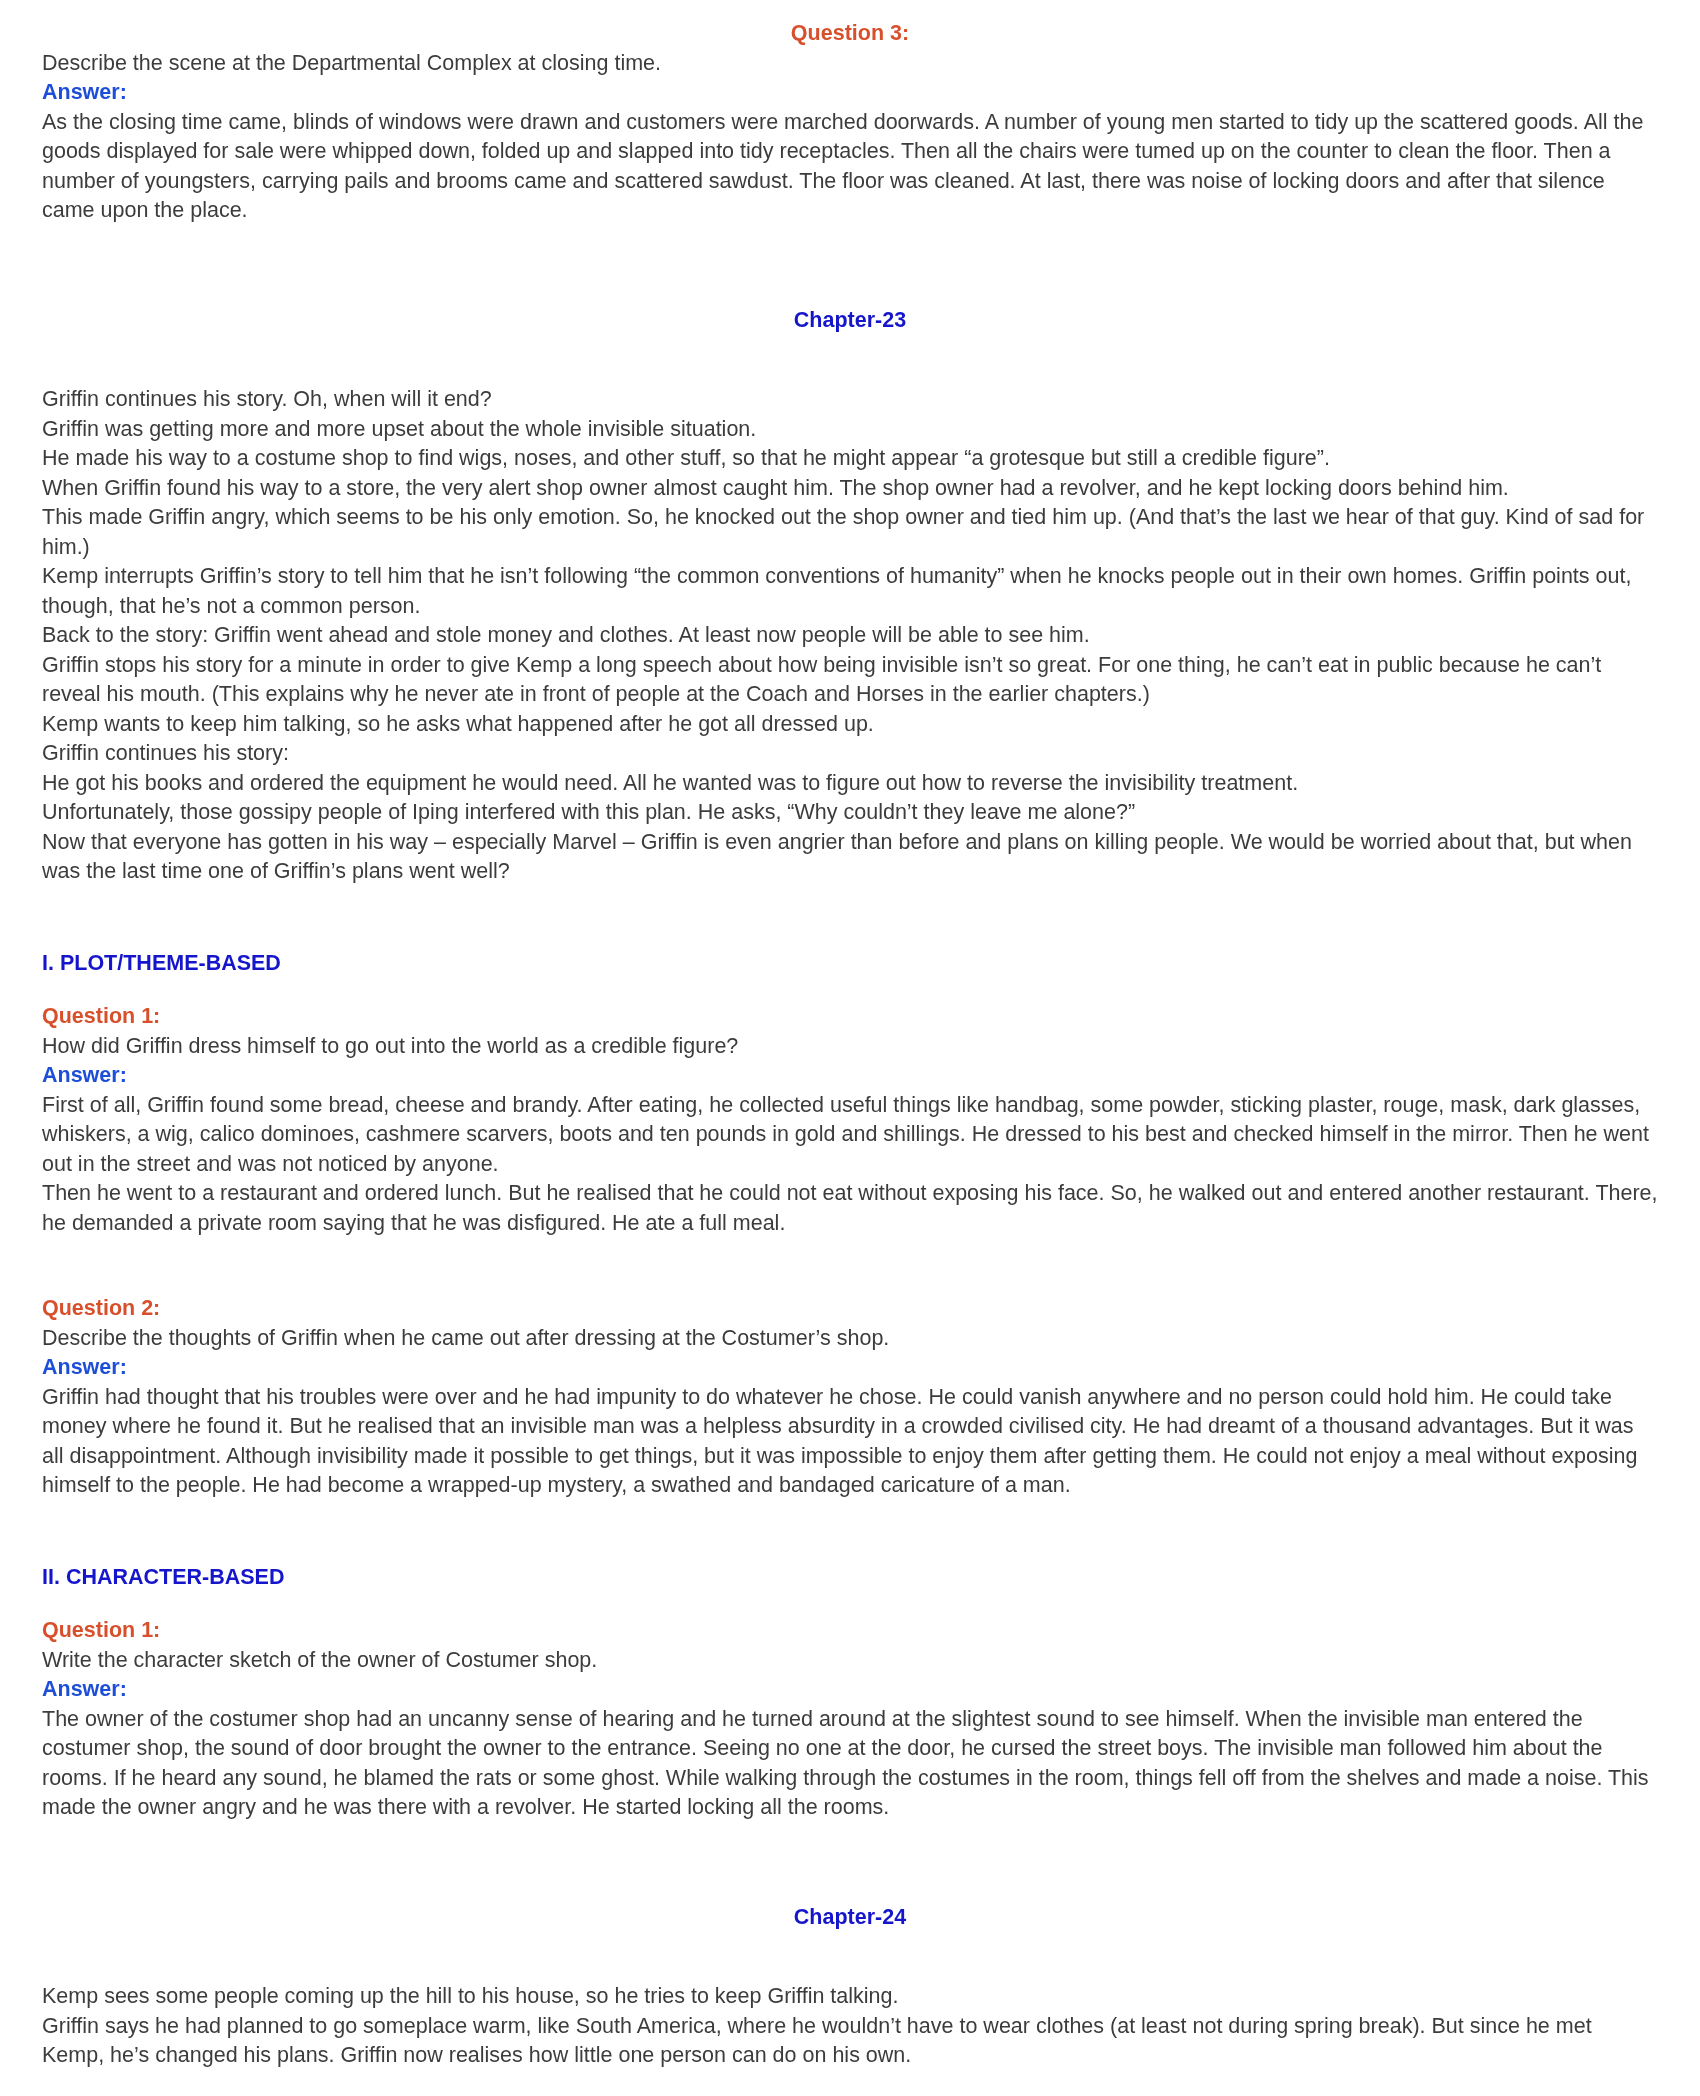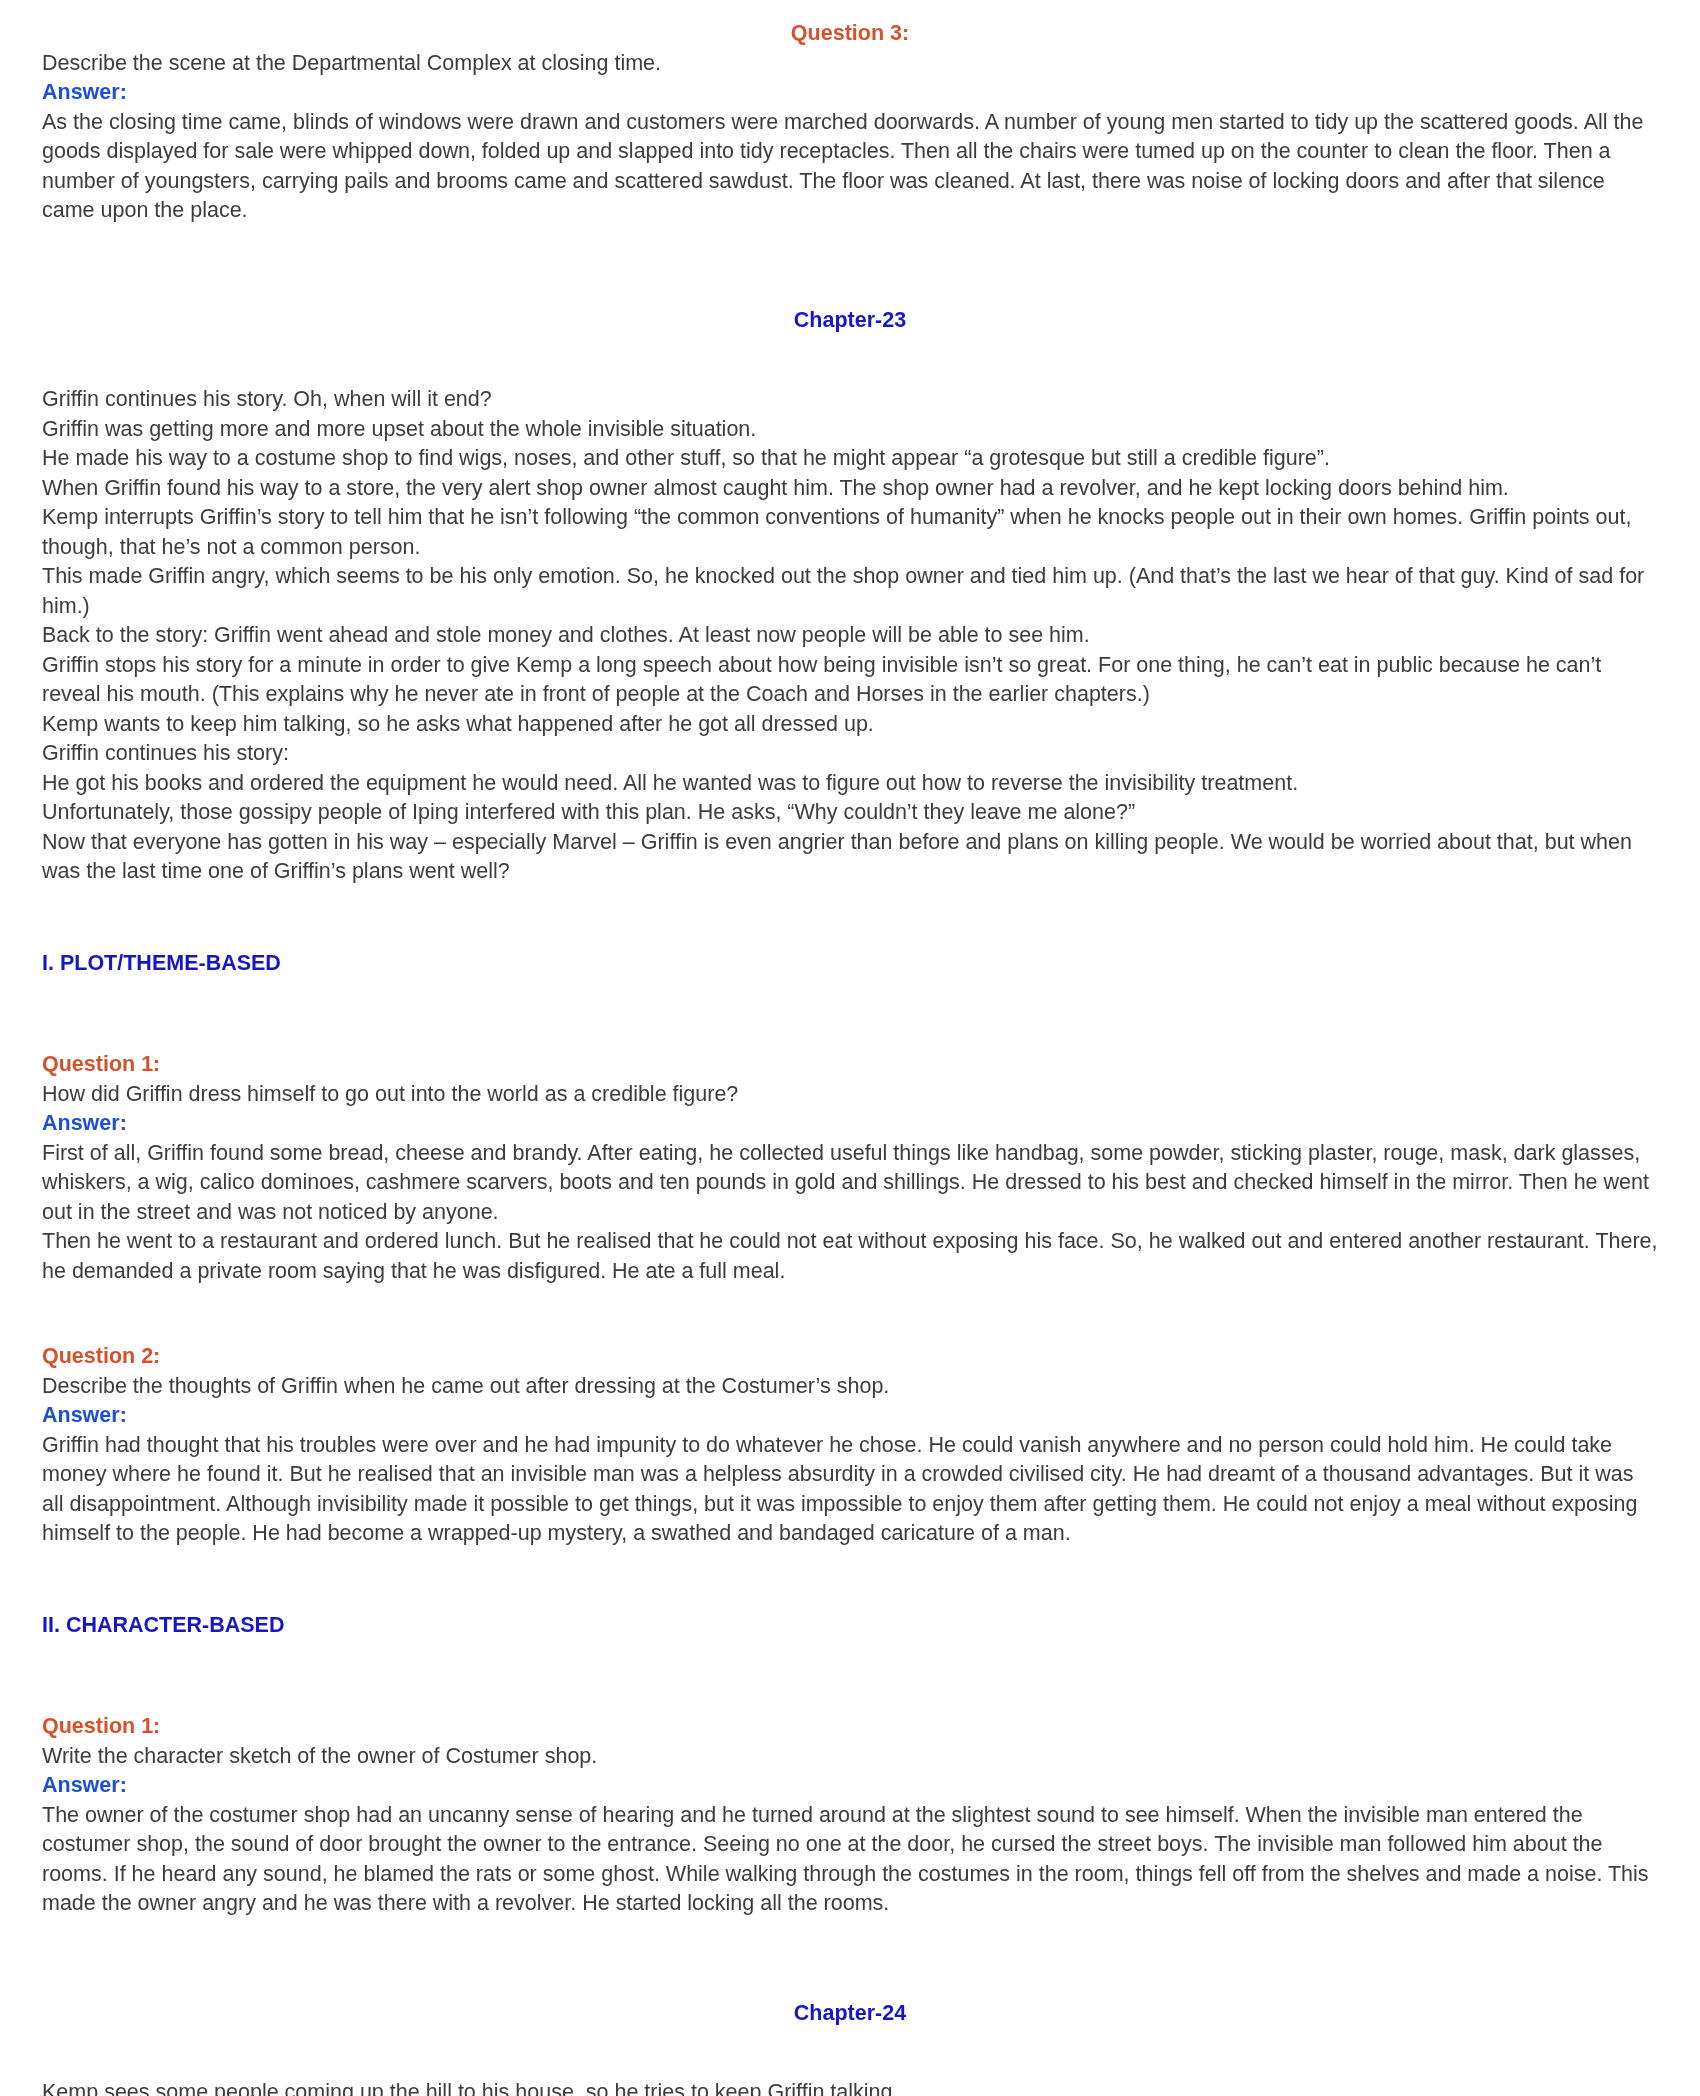--- a/index.html
+++ b/index.html
@@ -34,38 +34,38 @@
     color: #1515cb;
     font-weight: 700;
     text-align: center;
     margin: 80px 0 50px 0;
   }
   .section-heading {
     color: #1515cb;
     font-weight: 700;
     margin-top: 62px;
   }
-  .section-heading + .question-label { margin-top: 72px; }
+  .section-heading + .question-label { margin-top: 24px; }
   .page > :first-child { margin-top: 0; text-align: center; }
 </style>
 </head>
 <body>
 
 <div class="page">
     <div class="question-label">Question 3:</div>
     <div class="question-text">Describe the scene at the Departmental Complex at closing time.</div>
     <div class="answer-label">Answer:</div>
     <div class="paragraph">As the closing time came, blinds of windows were drawn and customers were marched doorwards. A number of young men started to tidy up the scattered goods. All the goods displayed for sale were whipped down, folded up and slapped into tidy receptacles. Then all the chairs were tumed up on the counter to clean the floor. Then a number of youngsters, carrying pails and brooms came and scattered sawdust. The floor was cleaned. At last, there was noise of locking doors and after that silence came upon the place.</div>
     <div class="chapter-heading">Chapter-23</div>
     <div class="paragraph">Griffin continues his story. Oh, when will it end?</div>
     <div class="paragraph">Griffin was getting more and more upset about the whole invisible situation.</div>
     <div class="paragraph">He made his way to a costume shop to find wigs, noses, and other stuff, so that he might appear “a grotesque but still a credible figure”.</div>
     <div class="paragraph">When Griffin found his way to a store, the very alert shop owner almost caught him. The shop owner had a revolver, and he kept locking doors behind him.</div>
+    <div class="paragraph">This made Griffin angry, which seems to be his only emotion. So, he knocked out the shop owner and tied him up. (And that’s the last we hear of that guy. Kind of sad for him.)</div>
     <div class="paragraph">Kemp interrupts Griffin’s story to tell him that he isn’t following “the common conventions of humanity” when he knocks people out in their own homes. Griffin points out, though, that he’s not a common person.</div>
-    <div class="paragraph">This made Griffin angry, which seems to be his only emotion. So, he knocked out the shop owner and tied him up. (And that’s the last we hear of that guy. Kind of sad for him.)</div>
     <div class="paragraph">Back to the story: Griffin went ahead and stole money and clothes. At least now people will be able to see him.</div>
     <div class="paragraph">Griffin stops his story for a minute in order to give Kemp a long speech about how being invisible isn’t so great. For one thing, he can’t eat in public because he can’t reveal his mouth. (This explains why he never ate in front of people at the Coach and Horses in the earlier chapters.)</div>
     <div class="paragraph">Kemp wants to keep him talking, so he asks what happened after he got all dressed up.</div>
     <div class="paragraph">Griffin continues his story:</div>
     <div class="paragraph">He got his books and ordered the equipment he would need. All he wanted was to figure out how to reverse the invisibility treatment.</div>
     <div class="paragraph">Unfortunately, those gossipy people of Iping interfered with this plan. He asks, “Why couldn’t they leave me alone?”</div>
     <div class="paragraph">Now that everyone has gotten in his way – especially Marvel – Griffin is even angrier than before and plans on killing people. We would be worried about that, but when was the last time one of Griffin’s plans went well?</div>
     <div class="section-heading">I. PLOT/THEME-BASED</div>
     <div class="question-label">Question 1:</div>
     <div class="question-text">How did Griffin dress himself to go out into the world as a credible figure?</div>

